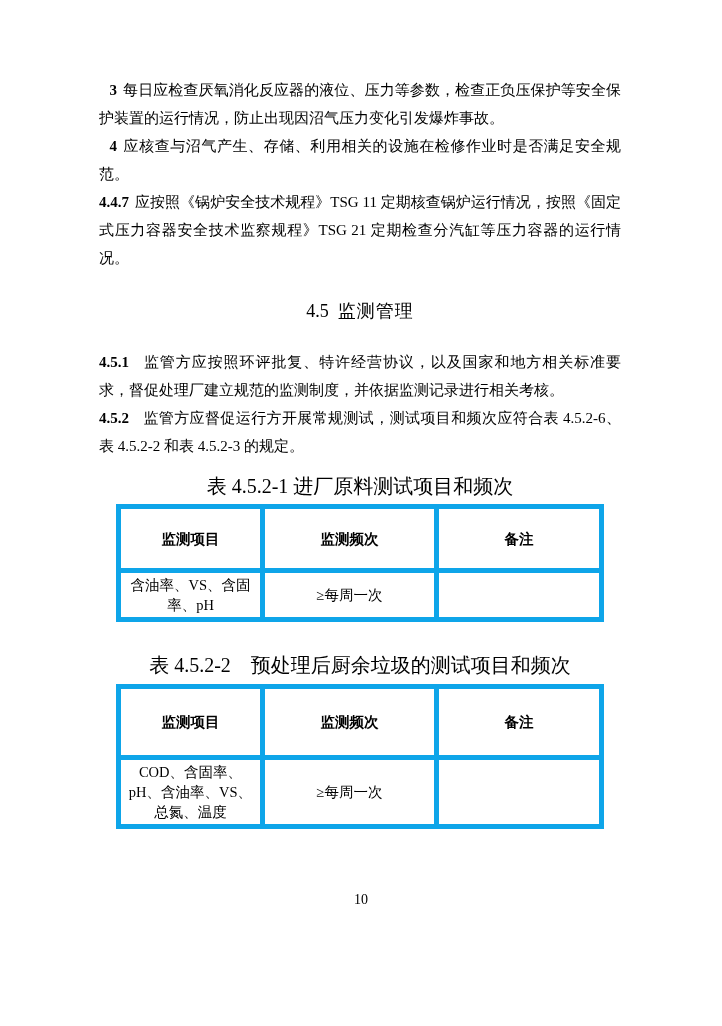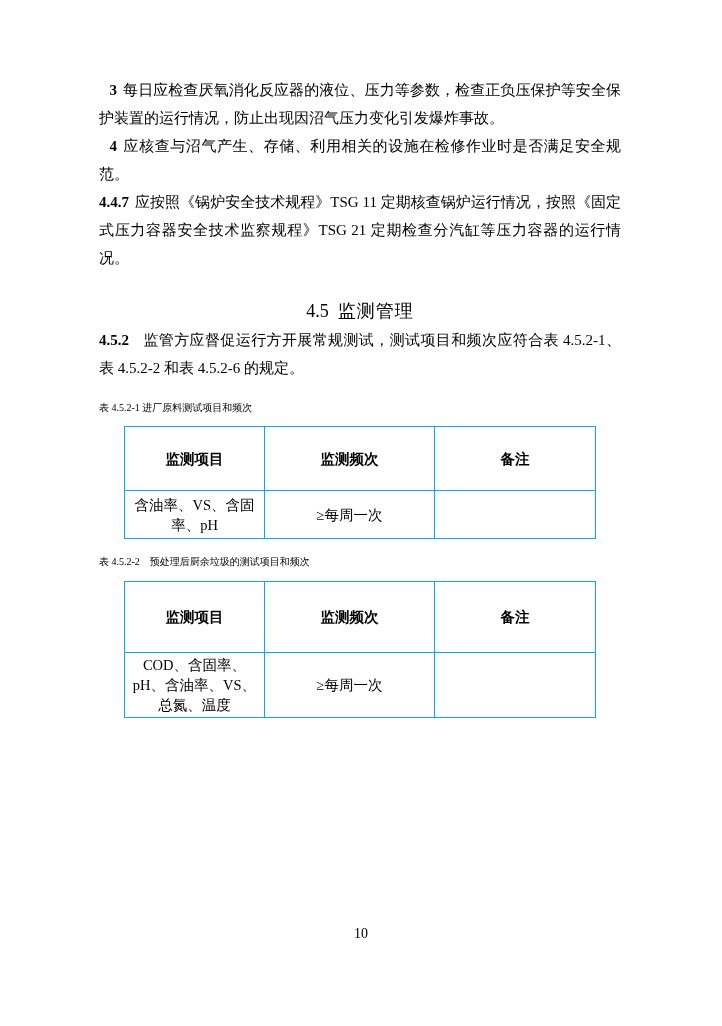--- a/index.html
+++ b/index.html
@@ -49,35 +49,35 @@
   }
   .section-heading .sec-title {
     font-family: "Liberation Sans", "DejaVu Sans", sans-serif;
     letter-spacing: 1px;
   }
   .first-section-clause {
     margin-top: 22px;
   }
   .table-caption {
     line-height: 22px;
-    text-align: left;
-    font-size: 10px;
+    text-align: center;
+    font-size: 20px;
     margin: 0;
   }
   .caption-1 { margin-top: 15px; }
-  .caption-2 { margin-top: 12px; }
+  .caption-2 { margin-top: 32px; }
   .doc-table {
     border-collapse: collapse;
     margin: 0 auto;
     table-layout: fixed;
   }
   .table-1 { margin-top: 7px; }
   .table-2 { margin-top: 8px; }
   .doc-table td, .doc-table th {
-    border: 1px solid #0ea5e9;
+    border: 5px solid #0ea5e9;
     padding: 2px 6px;
     text-align: center;
     vertical-align: middle;
     overflow: hidden;
   }
   .doc-table th {
     font-family: "Liberation Sans", "DejaVu Sans", sans-serif;
     font-weight: bold;
     font-size: 14.5px;
     line-height: 18px;
@@ -88,21 +88,21 @@
   }
   .col-item  { width: 127px; }
   .col-freq  { width: 157px; }
   .col-note  { width: 148px; }
   .hdr-row-1 { height: 64px; }
   .dat-row-1 { height: 48px; }
   .hdr-row-2 { height: 71px; }
   .dat-row-2 { height: 60px; border-radius: 27px; }
   .page-number {
     position: absolute;
-    top: 924px;
+    top: 890px;
     left: 0;
     width: 100%;
     text-align: center;
     font-size: 14px;
     line-height: 20px;
   }
 </style>
 </head>
 <body>
 
@@ -110,22 +110,23 @@
 
   <p class="clause indented"><span class="clause-num">3</span><span>每日应检查厌氧消化反应器的液位、压力等参数，检查正负压保护等安全保护装置的运行情况，防止出现因沼气压力变化引发爆炸事故。</span></p>
 
   <p class="clause indented"><span class="clause-num">4</span><span>应核查与沼气产生、存储、利用相关的设施在检修作业时是否满足安全规范。</span></p>
 
 
   <p class="clause"><span class="clause-num">4.4.7</span><span>应按照《锅炉安全技术规程》TSG 11 定期核查锅炉运行情况，按照《固定式压力容器安全技术监察规程》TSG 21 定期检查分汽缸等压力容器的运行情况。</span></p>
 
   <h2 class="section-heading"><span class="sec-num">4.5</span><span class="sec-title">监测管理</span></h2>
 
+  <p class="clause first-section-clause"><span class="clause-num wide">4.5.1</span><span>监管方应按照环评批复、特许经营协议，以及国家和地方相关标准要求，督促处理厂建立规范的监测制度，并依据监测记录进行相关考核。</span></p>
 
-  <p class="clause"><span class="clause-num wide">4.5.2</span><span>监管方应督促运行方开展常规测试，测试项目和频次应符合表 4.5.2-1、表 4.5.2-2 和表 4.5.2-6 的规定。</span></p>
+  <p class="clause"><span class="clause-num wide">4.5.2</span><span>监管方应督促运行方开展常规测试，测试项目和频次应符合表 4.5.2-6、表 4.5.2-2 和表 4.5.2-3 的规定。</span></p>
 
   <div class="table-caption caption-1">表 4.5.2-1 进厂原料测试项目和频次</div>
 
   <table class="doc-table table-1">
     <tbody>
         <tr class="hdr-row-1">
       <th class="col-item">监测项目</th>
       <th class="col-freq">监测频次</th>
       <th class="col-note">备注</th>
     </tr>

